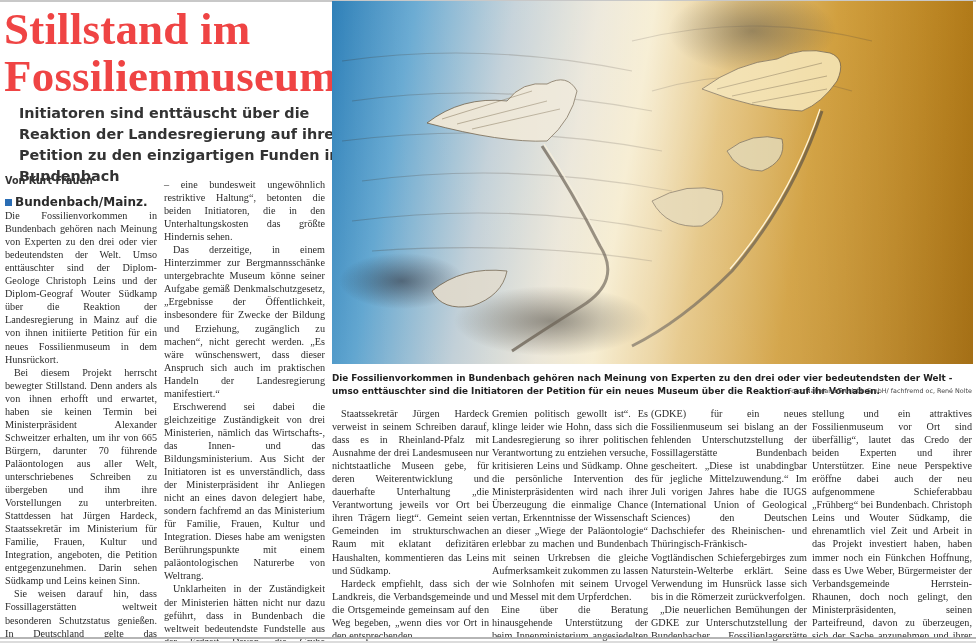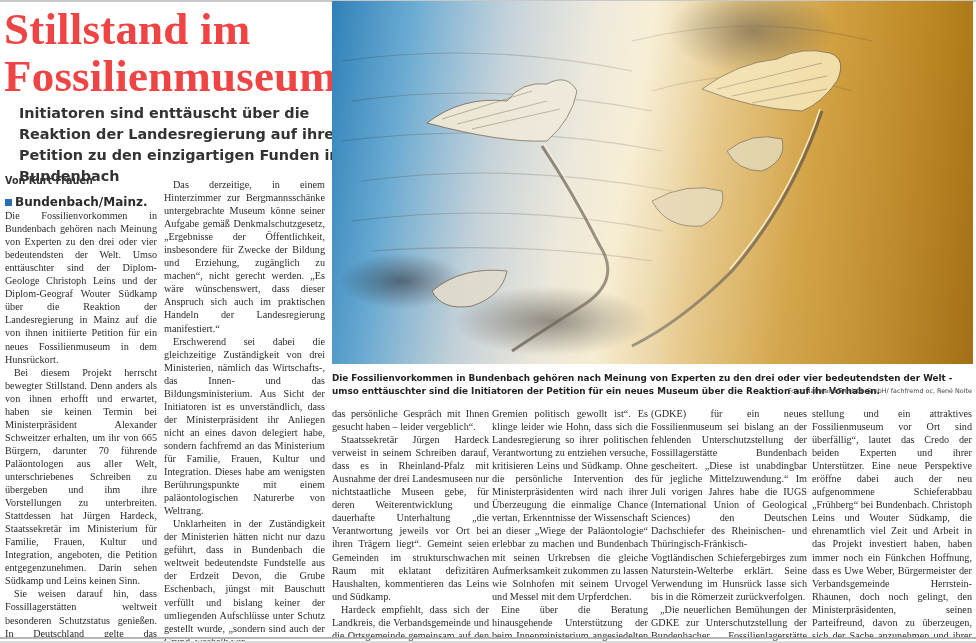--- a/index.html
+++ b/index.html
@@ -70,20 +70,21 @@
 <h2 class="subhead">Initiatoren sind enttäuscht über die Reaktion der Landesregierung auf ihre Petition zu den einzigartigen Funden in Bundenbach</h2>
 <div class="byline">Von Kurt Frauen</div>
 
 <div class="col col1">
   <p><span class="bullet"></span><span class="dateline">Bundenbach/Mainz.</span> <span>Die Fossilienvorkommen in Bundenbach gehören nach Meinung von Experten zu den drei oder vier bedeutendsten der Welt. Umso enttäuschter sind der Diplom-Geologe Christoph Leins und der Diplom-Geograf Wouter Südkamp über die Reaktion der Landesregierung in Mainz auf die von ihnen initiierte Petition für ein neues Fossilienmuseum in dem Hunsrückort.</span></p>
   <p class="ind">Bei diesem Projekt herrscht bewegter Stillstand. Denn anders als von ihnen erhofft und erwartet, haben sie keinen Termin bei Ministerpräsident Alexander Schweitzer erhalten, um ihr von 665 Bürgern, darunter 70 führende Paläontologen aus aller Welt, unterschriebenes Schreiben zu übergeben und ihm ihre Vorstellungen zu unterbreiten. Stattdessen hat Jürgen Hardeck, Staatssekretär im Ministerium für Familie, Frauen, Kultur und Integration, angeboten, die Petition entgegenzunehmen. Darin sehen Südkamp und Leins keinen Sinn.</p>
   <p class="ind">Sie weisen darauf hin, dass Fossillagerstätten weltweit besonderen Schutzstatus genießen. In Deutschland gelte das beispielsweise für Solnhofen/Eichstätt in Bayern und Messel bei Darmstadt. In Bundenbach hingegen „scheiterte ein neues Fossilienmuseum bislang an der fehlenden Bereitschaft des Landes, sich an Betriebskosten zu beteiligen</p>
 </div>
 
 <div class="col col2">
+  <p>– eine bundesweit ungewöhnlich restriktive Haltung“, betonten die beiden Initiatoren, die in den Unterhaltungskosten das größte Hindernis sehen.</p>
   <p class="ind">Das derzeitige, in einem Hinterzimmer zur Bergmannsschänke untergebrachte Museum könne seiner Aufgabe gemäß Denkmalschutzgesetz, „Ergebnisse der Öffentlichkeit, insbesondere für Zwecke der Bildung und Erziehung, zugänglich zu machen“, nicht gerecht werden. „Es wäre wünschenswert, dass dieser Anspruch sich auch im praktischen Handeln der Landesregierung manifestiert.“</p>
   <p class="ind">Erschwerend sei dabei die gleichzeitige Zuständigkeit von drei Ministerien, nämlich das Wirtschafts-, das Innen- und das Bildungsministerium. Aus Sicht der Initiatoren ist es unverständlich, dass der Ministerpräsident ihr Anliegen nicht an eines davon delegiert habe, sondern fachfremd an das Ministerium für Familie, Frauen, Kultur und Integration. Dieses habe am wenigsten Berührungspunkte mit einem paläontologischen Naturerbe von Weltrang.</p>
   <p class="ind">Unklarheiten in der Zuständigkeit der Ministerien hätten nicht nur dazu geführt, dass in Bundenbach die weltweit bedeutendste Fundstelle aus der Erdzeit Devon, die Grube Eschenbach, jüngst mit Bauschutt verfüllt und bislang keiner der umliegenden Aufschlüsse unter Schutz gestellt wurde, „sondern sind auch der Grund, weshalb wir</p>
 </div>
 
 <div class="photo">
   <svg width="641" height="363" viewBox="0 0 641 363">
     <defs>
       <linearGradient id="lg" x1="0" y1="0" x2="1" y2="0">
         <stop offset="0" stop-color="#ffffff" stop-opacity="0.0"></stop>
@@ -124,21 +125,20 @@
         <path d="M420 102 L495 88"></path>
     </g>
     <rect x="0" y="0" width="641" height="363" fill="url(#lg)"></rect>
   </svg>
 </div>
 
 <div class="caption">Die Fossilienvorkommen in Bundenbach gehören nach Meinung von Experten zu den drei oder vier bedeutendsten der Welt - umso enttäuschter sind die Initiatoren der Petition für ein neues Museum über die Reaktion auf ihr Vorhaben.</div>
 <div class="credit">Foto: Naheland-Touristik GmbH/ fachfremd oc, René Nolte</div>
 
 <div class="col col3">
-  <p>das persönliche Gespräch mit Ihnen gesucht haben – leider vergeblich“.</p>
   <p class="ind">Staatssekretär Jürgen Hardeck verweist in seinem Schreiben darauf, dass es in Rheinland-Pfalz mit Ausnahme der drei Landesmuseen nur nichtstaatliche Museen gebe, für deren Weiterentwicklung und dauerhafte Unterhaltung „die Verantwortung jeweils vor Ort bei ihren Trägern liegt“. Gemeint seien Gemeinden im strukturschwachen Raum mit eklatant defizitären Haushalten, kommentieren das Leins und Südkamp.</p>
   <p class="ind">Hardeck empfiehlt, dass sich der Landkreis, die Verbandsgemeinde und die Ortsgemeinde gemeinsam auf den Weg begeben, „wenn dies vor Ort in den entsprechenden</p>
 </div>
 
 <div class="col col4">
   <p>Gremien politisch gewollt ist“. Es klinge leider wie Hohn, dass sich die Landesregierung so ihrer politischen Verantwortung zu entziehen versuche, kritisieren Leins und Südkamp. Ohne die persönliche Intervention des Ministerpräsidenten wird nach ihrer Überzeugung die einmalige Chance vertan, Erkenntnisse der Wissenschaft an dieser „Wiege der Paläontologie“ erlebbar zu machen und Bundenbach mit seinen Urkrebsen die gleiche Aufmerksamkeit zukommen zu lassen wie Solnhofen mit seinem Urvogel und Messel mit dem Urpferdchen.</p>
   <p class="ind">Eine über die Beratung hinausgehende Unterstützung der beim Innenministerium angesiedelten Generaldirektion Kulturelles Erbe</p>
 </div>
 
 <div class="col col5">

